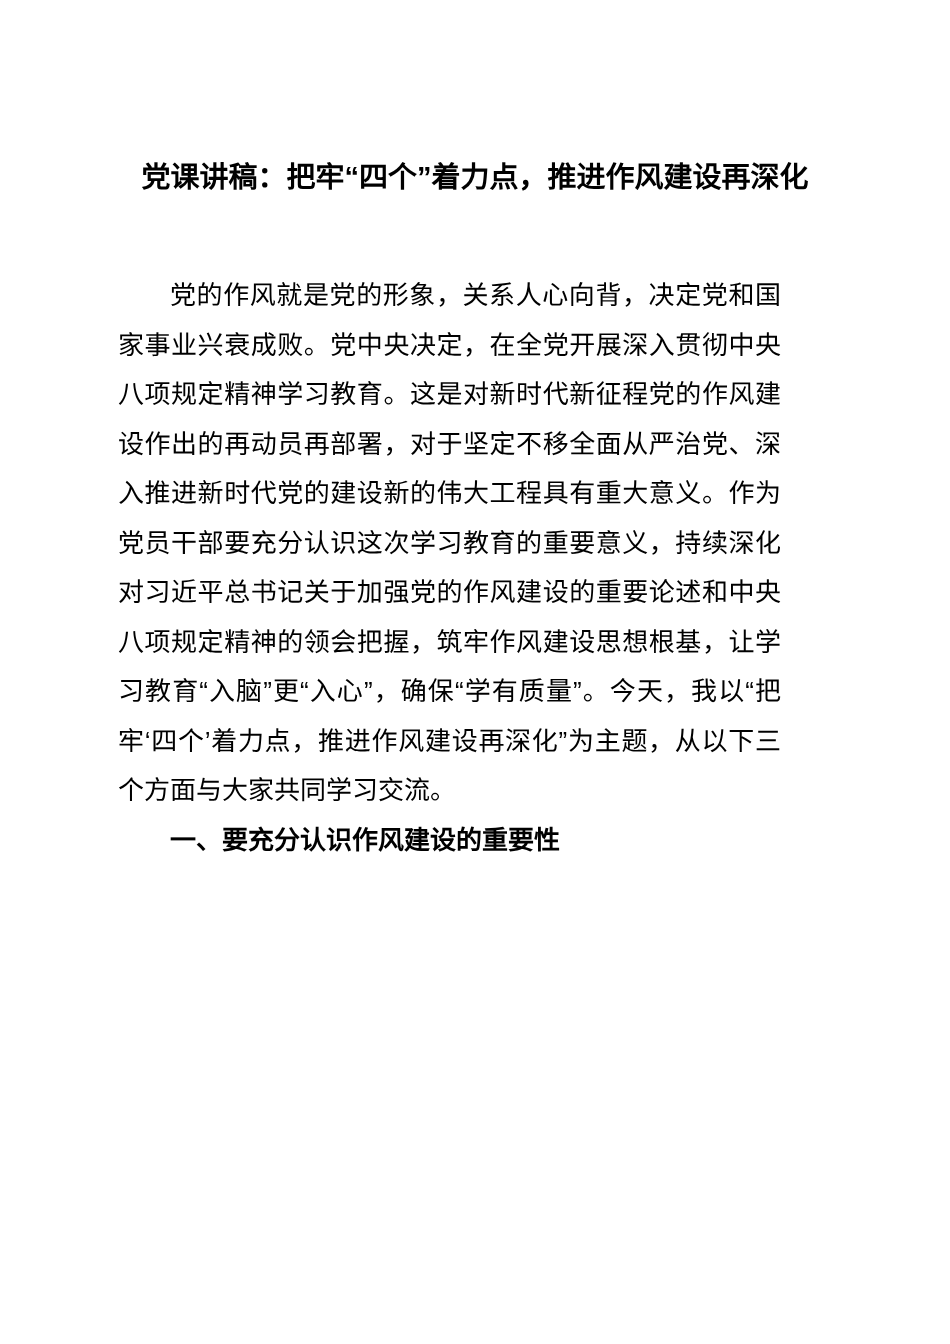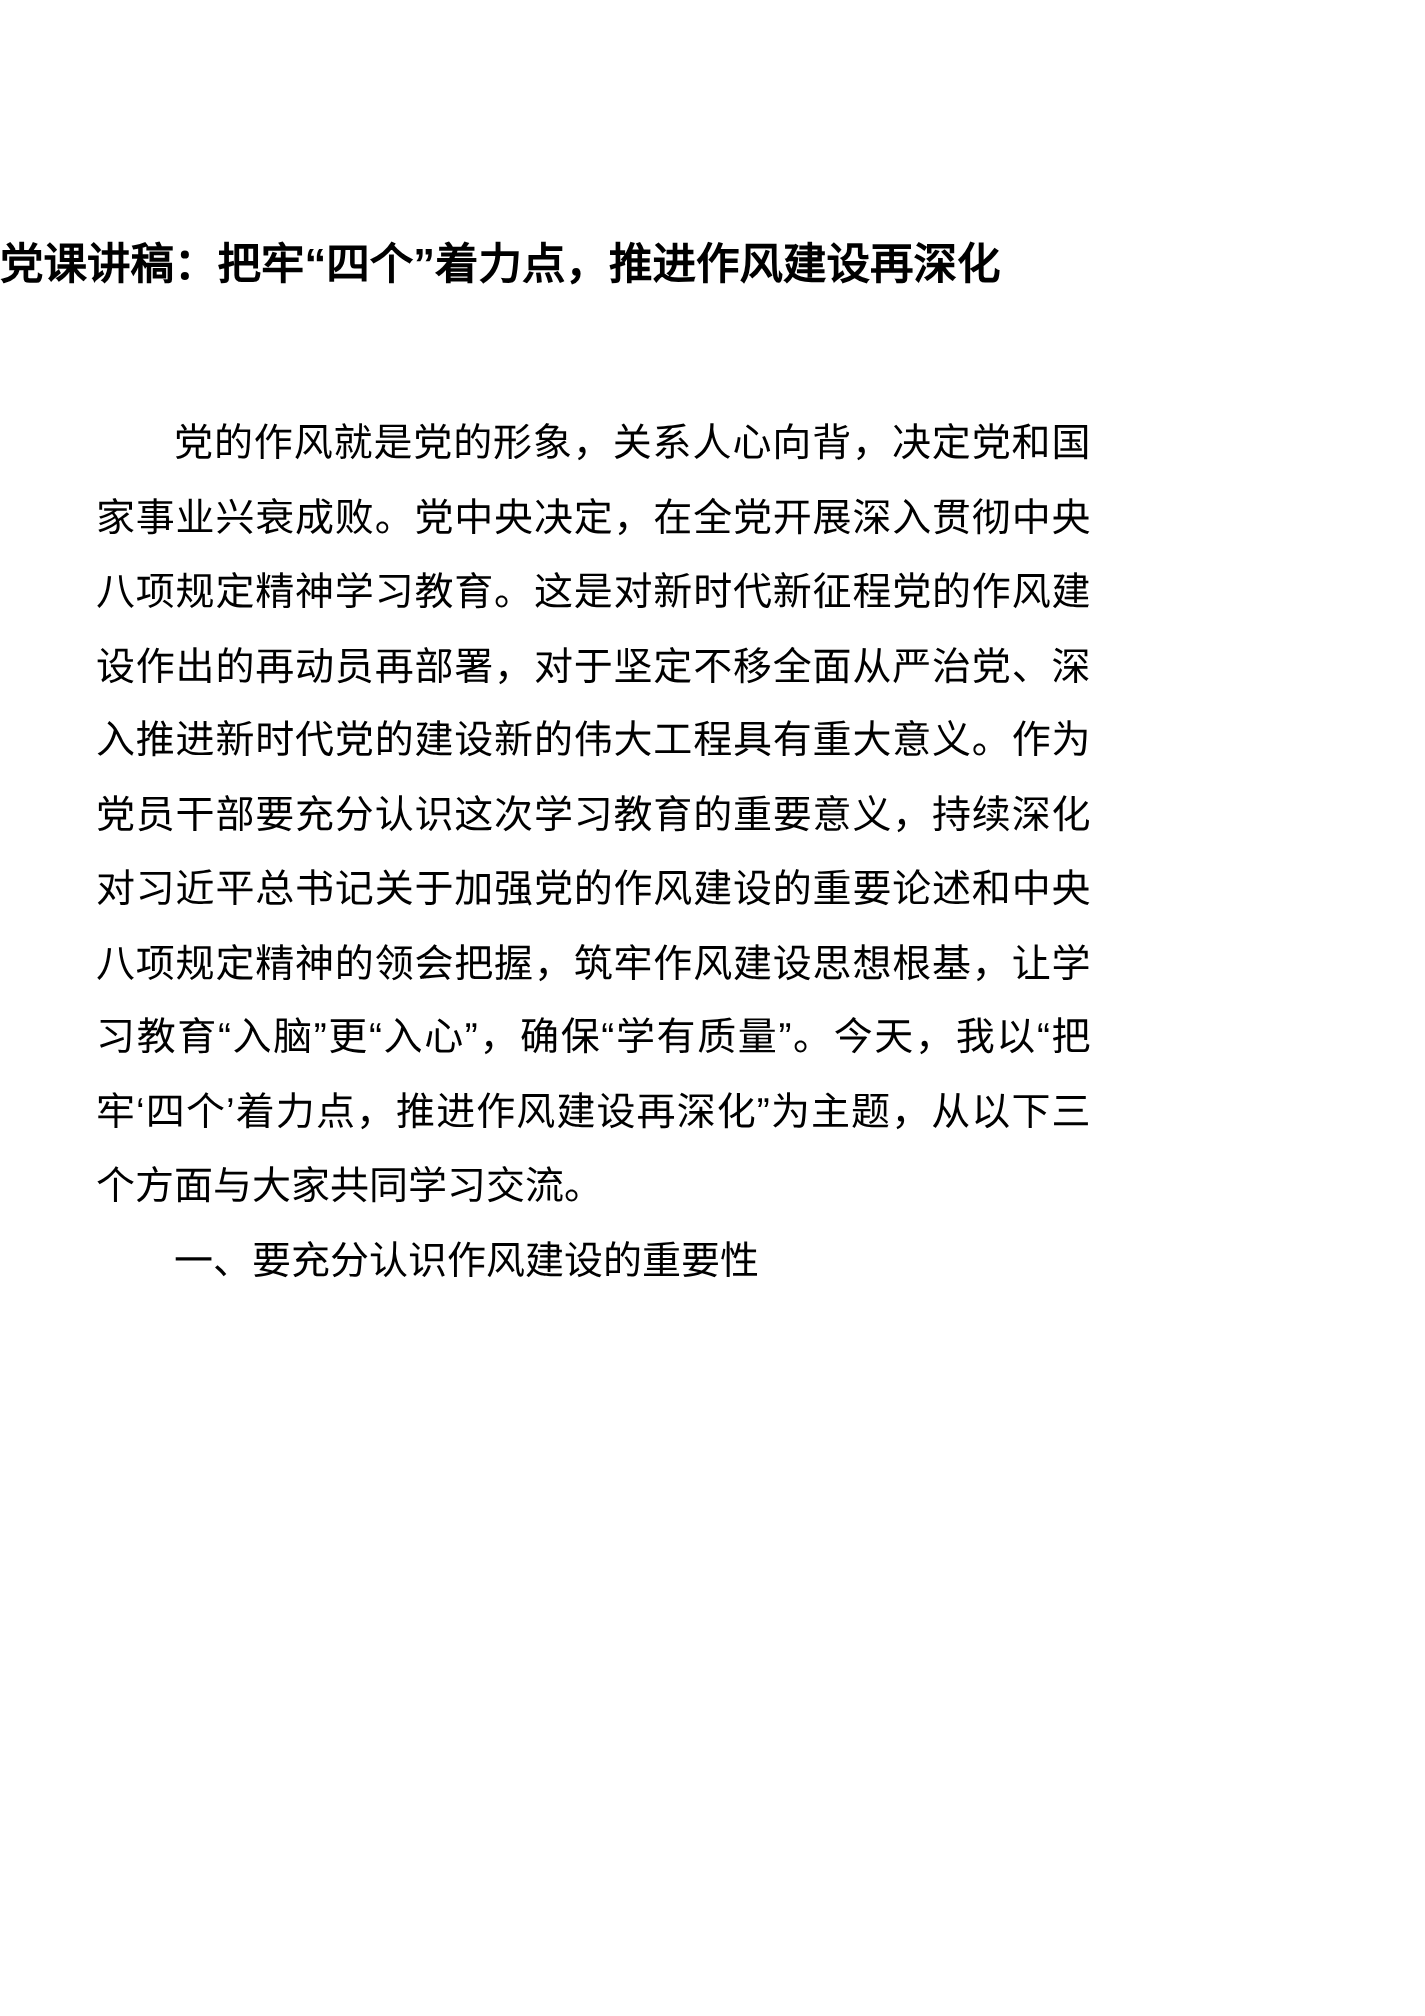--- a/index.html
+++ b/index.html
@@ -11,42 +11,42 @@
     position: relative;
     width: 950px;
     height: 1344px;
     background: #ffffff;
     color: #000000;
     overflow: hidden;
   }
   .doc-title {
     margin-top: 152px;
     width: 950px;
-    text-align: left;
+    text-align: center;
     font-size: 29px;
     font-weight: 700;
     line-height: 50px;
     letter-spacing: 0px;
     white-space: nowrap;
   }
   .doc-content {
     margin-top: 69px;
-    margin-left: 64px;
+    margin-left: 118px;
     width: 663px;
     font-size: 26px;
     line-height: 49.5px;
     text-align: justify;
     text-justify: inter-ideograph;
   }
   .doc-content p {
     text-indent: 2em;
     margin: 0;
   }
   .section-heading {
-    font-weight: 400;
+    font-weight: 700;
   }
 </style>
 </head>
 <body>
 
 <div class="page">
   <h1 class="doc-title">党课讲稿：把牢“四个”着力点，推进作风建设再深化</h1>
   <div class="doc-content">
     <p>党的作风就是党的形象，关系人心向背，决定党和国家事业兴衰成败。党中央决定，在全党开展深入贯彻中央八项规定精神学习教育。这是对新时代新征程党的作风建设作出的再动员再部署，对于坚定不移全面从严治党、深入推进新时代党的建设新的伟大工程具有重大意义。作为党员干部要充分认识这次学习教育的重要意义，持续深化对习近平总书记关于加强党的作风建设的重要论述和中央八项规定精神的领会把握，筑牢作风建设思想根基，让学习教育“入脑”更“入心”，确保“学有质量”。今天，我以“把牢‘四个’着力点，推进作风建设再深化”为主题，从以下三个方面与大家共同学习交流。</p>
     <p class="section-heading">一、要充分认识作风建设的重要性</p>

